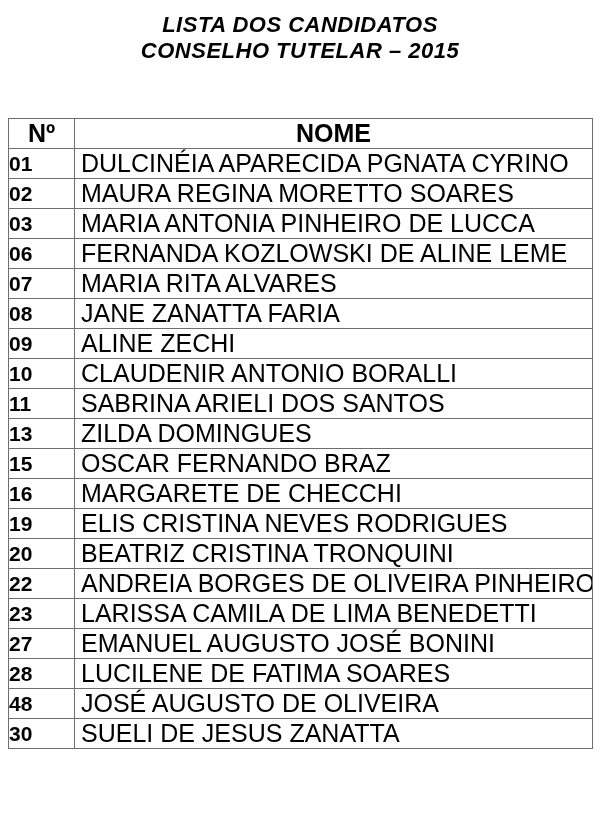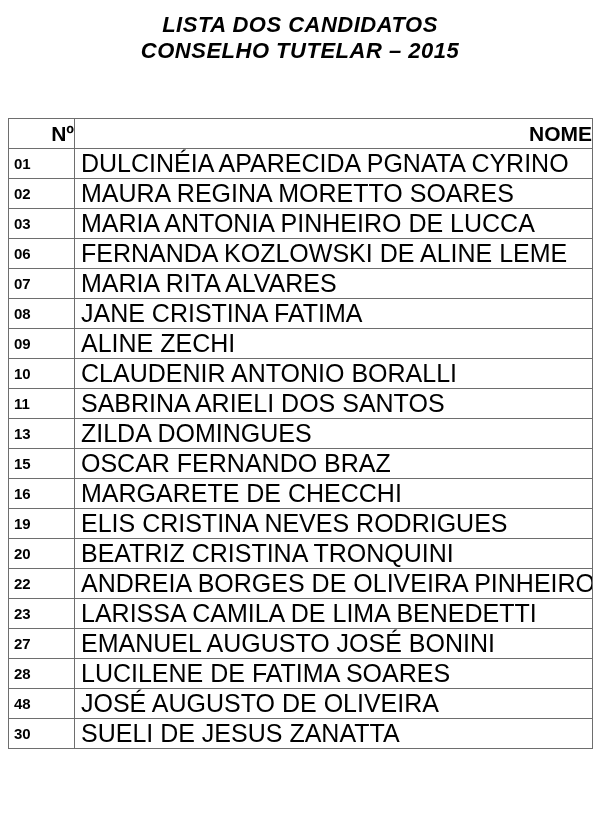--- a/index.html
+++ b/index.html
@@ -41,27 +41,26 @@
       height: 29px;
       padding: 0;
       line-height: 29px;
       white-space: nowrap;
       overflow: hidden;
     }
     col.c-num { width: 66px; }
     col.c-name { width: 518px; }
     th {
       font-weight: bold;
-      font-size: 21px;
-      text-align: right;
+      font-size: 25px;
+      text-align: center;
     }
     td.num {
       font-weight: bold;
-      font-size: 15px;
-      padding-left: 5px;
+      font-size: 21px;
     }
     td.name {
       font-size: 25px;
       padding-left: 6px;
     }
   </style>
 </head>
 <body>
 
 <div class="title l1">LISTA DOS CANDIDATOS</div>
@@ -94,21 +93,21 @@
     <tr>
         <td class="num">06</td>
         <td class="name">FERNANDA KOZLOWSKI DE ALINE LEME</td>
       </tr>
     <tr>
         <td class="num">07</td>
         <td class="name">MARIA RITA ALVARES</td>
       </tr>
     <tr>
         <td class="num">08</td>
-        <td class="name">JANE CRISTINA FATIMA</td>
+        <td class="name">JANE ZANATTA FARIA</td>
       </tr>
     <tr>
         <td class="num">09</td>
         <td class="name">ALINE ZECHI</td>
       </tr>
     <tr>
         <td class="num">10</td>
         <td class="name">CLAUDENIR ANTONIO BORALLI</td>
       </tr>
     <tr>

